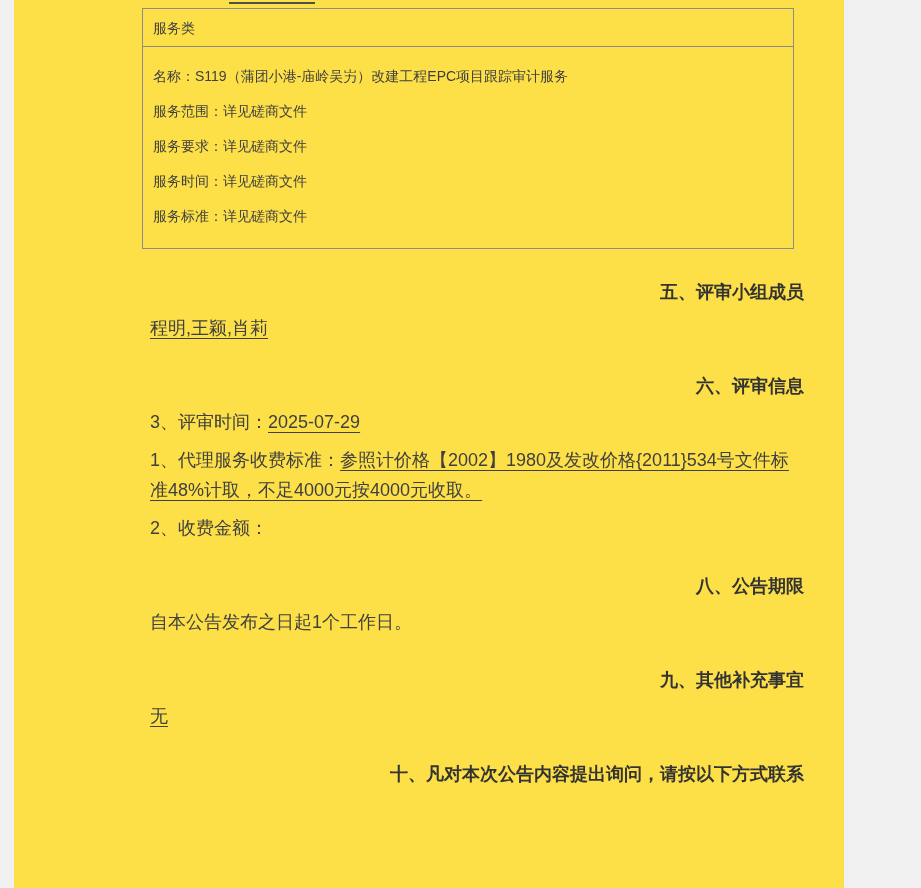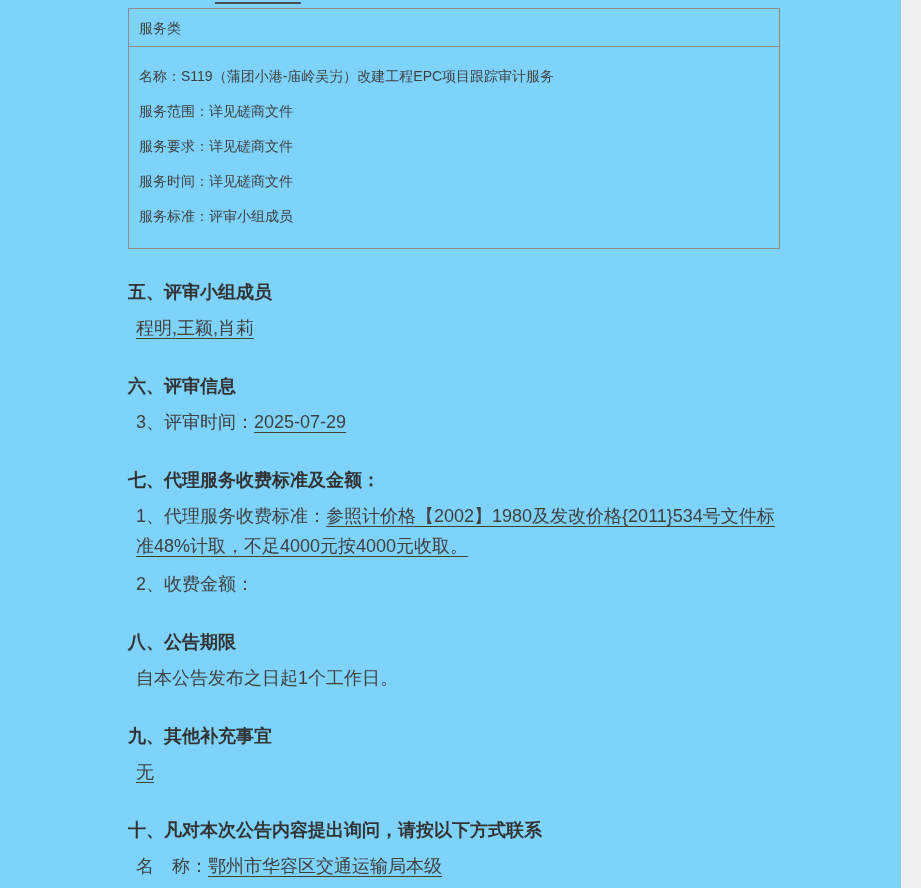--- a/index.html
+++ b/index.html
@@ -9,25 +9,25 @@
   body {
     width: 921px;
     height: 888px;
     background: #f0f0f0;
     overflow: hidden;
     font-family: "Liberation Sans", "DejaVu Sans", sans-serif;
     position: relative;
   }
   .page {
     position: absolute;
-    left: 0;
+    left: 14px;
     top: 0;
-    width: 901px;
+    width: 830px;
     height: 888px;
-    background: #7dd3fc;
+    background: #fde047;
   }
   .clip-underline {
     position: absolute;
     left: 215px;
     top: 2px;
     width: 86px;
     height: 2px;
     background: #4d4d4d;
   }
   .content {
@@ -60,20 +60,21 @@
   td.body-cell p {
     margin: 16px 0;
     line-height: 19px;
   }
   h3.sec {
     font-size: 18px;
     color: #333333;
     font-weight: 700;
     line-height: 25px;
     margin: 31px 0 6px 0;
+    text-align: right;
   }
   p.line {
     font-size: 18px;
     line-height: 30px;
     margin: 8px;
     color: #404040;
   }
   .u {
     text-decoration: underline;
     text-underline-offset: 4px;
@@ -93,40 +94,38 @@
       <tbody>
           <tr>
         <td class="th-cell">服务类</td>
       </tr>
       <tr>
         <td class="body-cell">
           <p>名称：S119（蒲团小港-庙岭吴屴）改建工程EPC项目跟踪审计服务</p>
           <p>服务范围：详见磋商文件</p>
           <p>服务要求：详见磋商文件</p>
           <p>服务时间：详见磋商文件</p>
-          <p>服务标准：评审小组成员</p>
+          <p>服务标准：详见磋商文件</p>
         </td>
       </tr>
     </tbody>
       </table>
 
     <h3 class="sec">五、评审小组成员</h3>
     <p class="line"><span class="u">程明,王颖,肖莉</span></p>
 
     <h3 class="sec">六、评审信息</h3>
     <p class="line"><span>3、评审时间：</span><span class="u">2025-07-29</span></p>
 
-    <h3 class="sec">七、代理服务收费标准及金额：</h3>
     <p class="line"><span>1、代理服务收费标准：</span><span class="u">参照计价格【2002】1980及发改价格{2011}534号文件标准48%计取，不足4000元按4000元收取。</span></p>
     <p class="line"><span>2、收费金额：</span><span class="u"></span></p>
 
     <h3 class="sec">八、公告期限</h3>
     <p class="line">自本公告发布之日起1个工作日。</p>
 
     <h3 class="sec">九、其他补充事宜</h3>
     <p class="line"><span class="u">无</span></p>
 
     <h3 class="sec">十、凡对本次公告内容提出询问，请按以下方式联系</h3>
-    <p class="line"><span>名　称：</span><span class="u">鄂州市华容区交通运输局本级</span></p>
     <p class="line"></p>
 
   </div>
 </div>
 
 </body></html>

